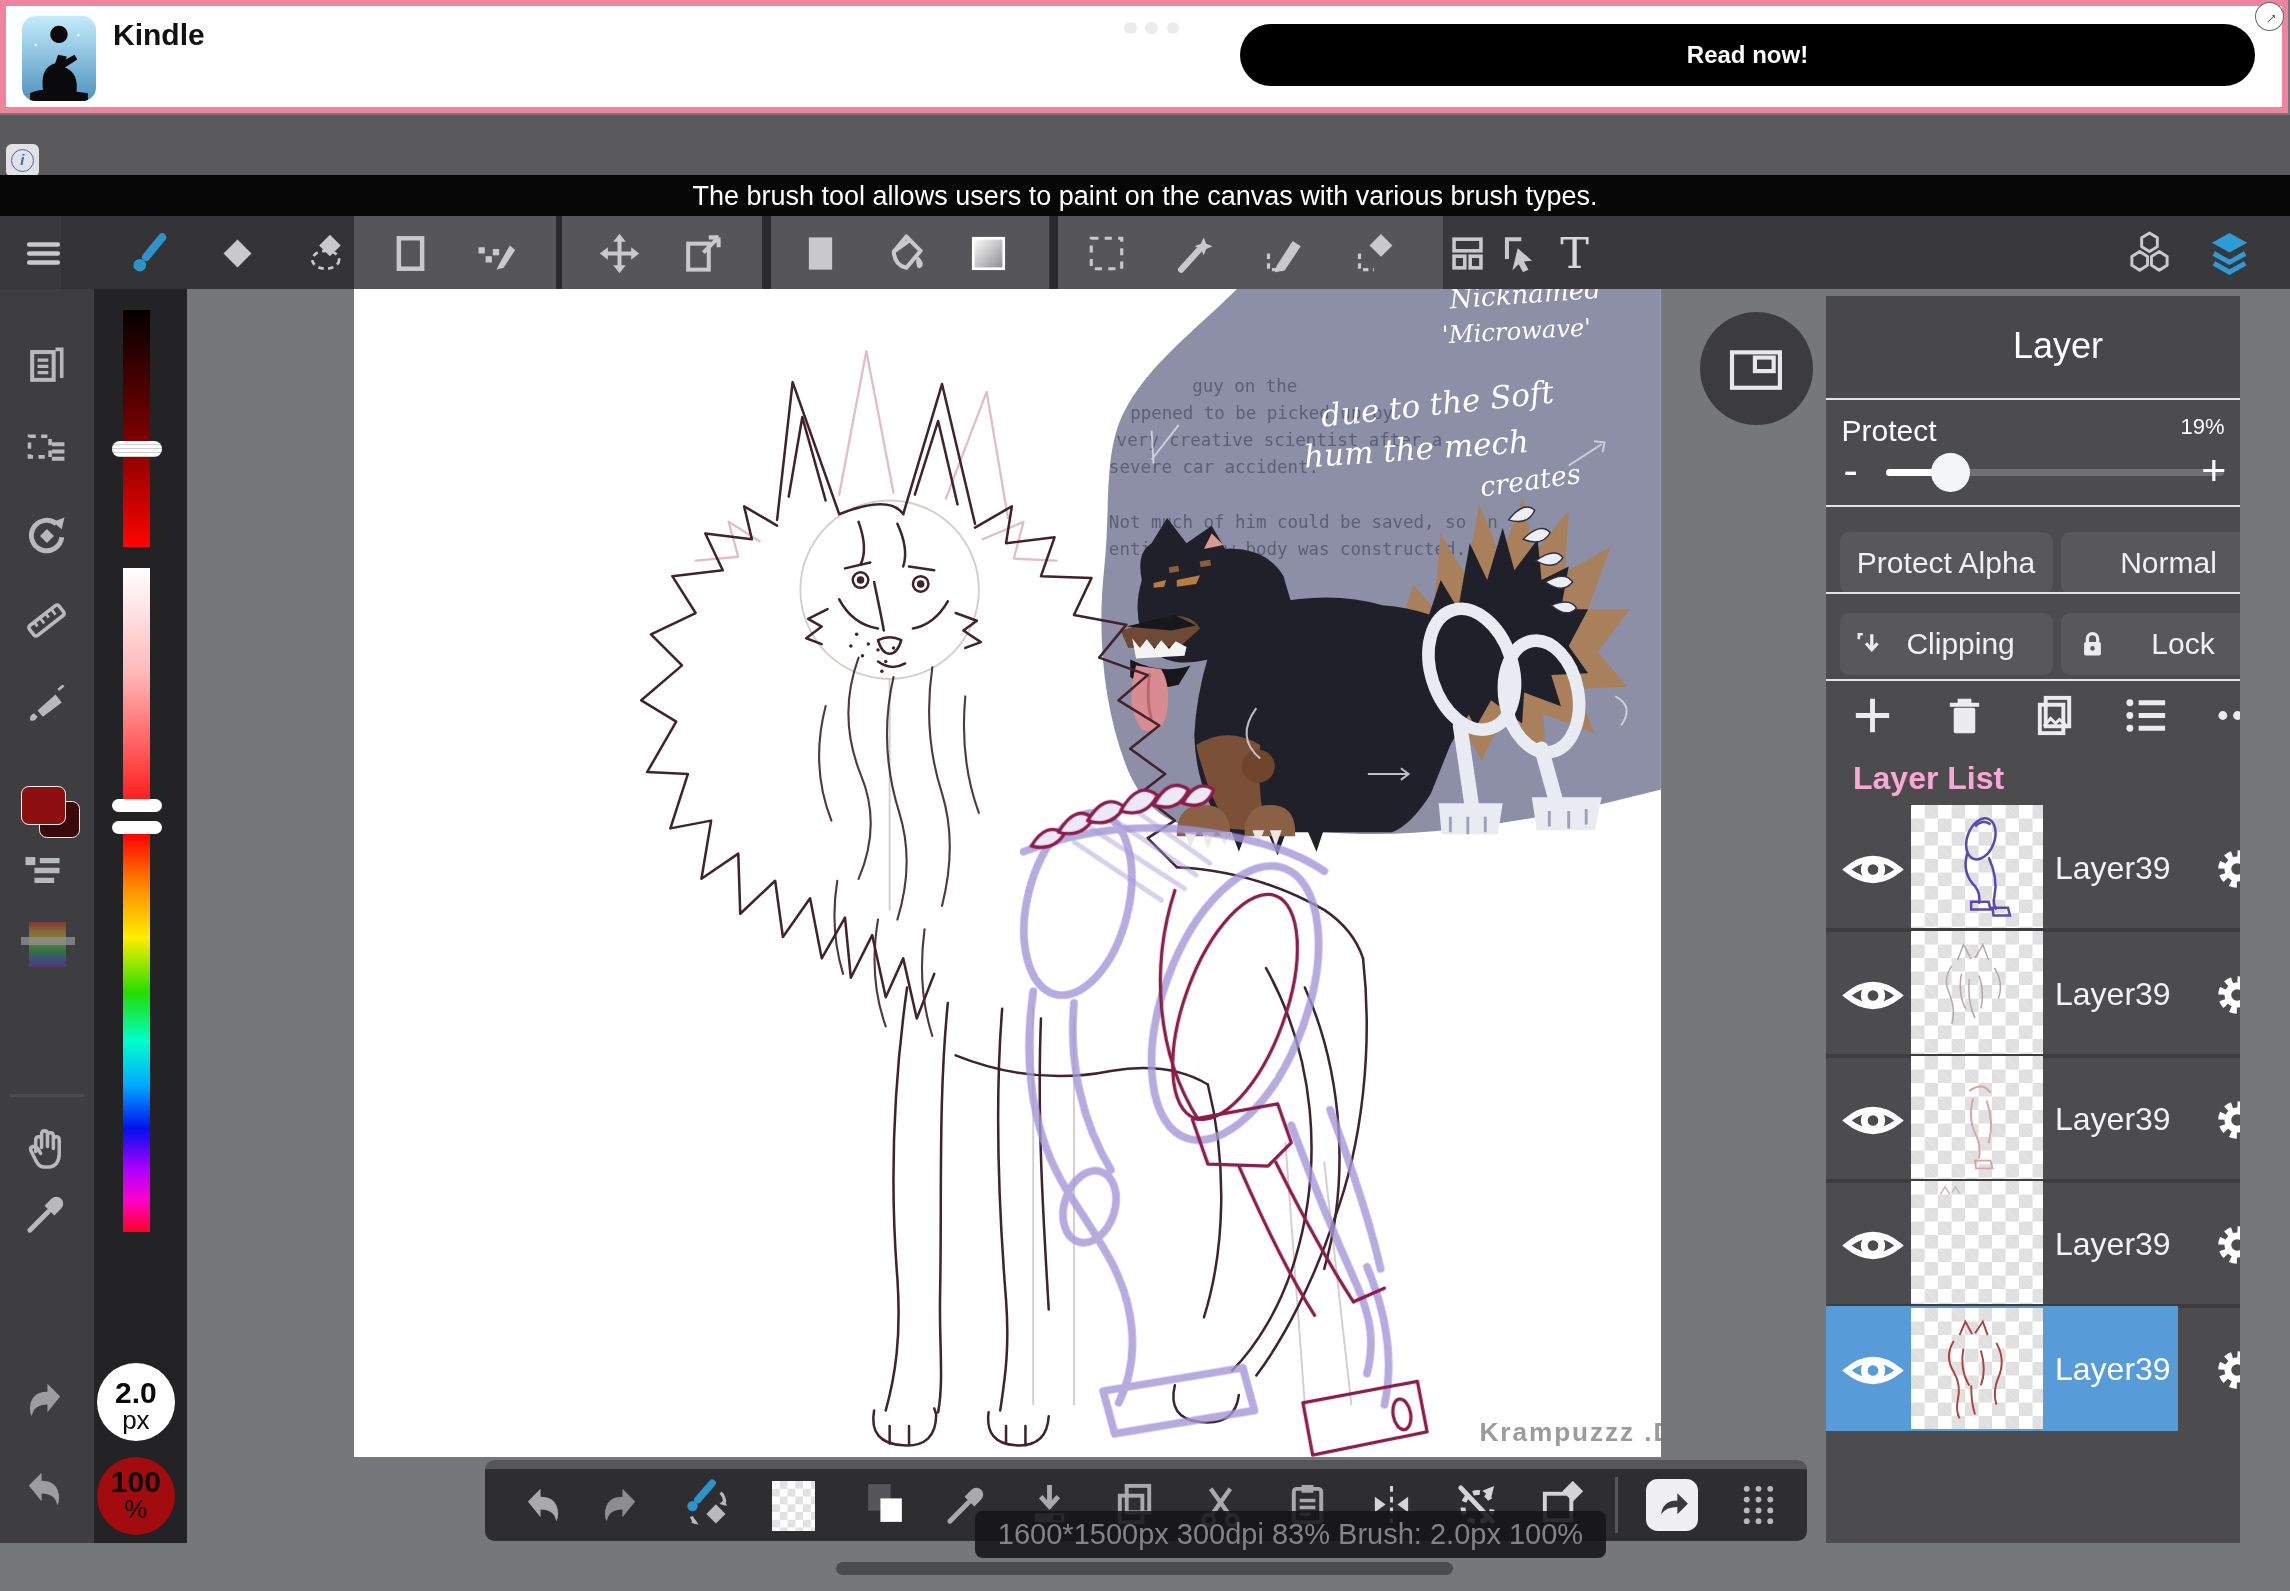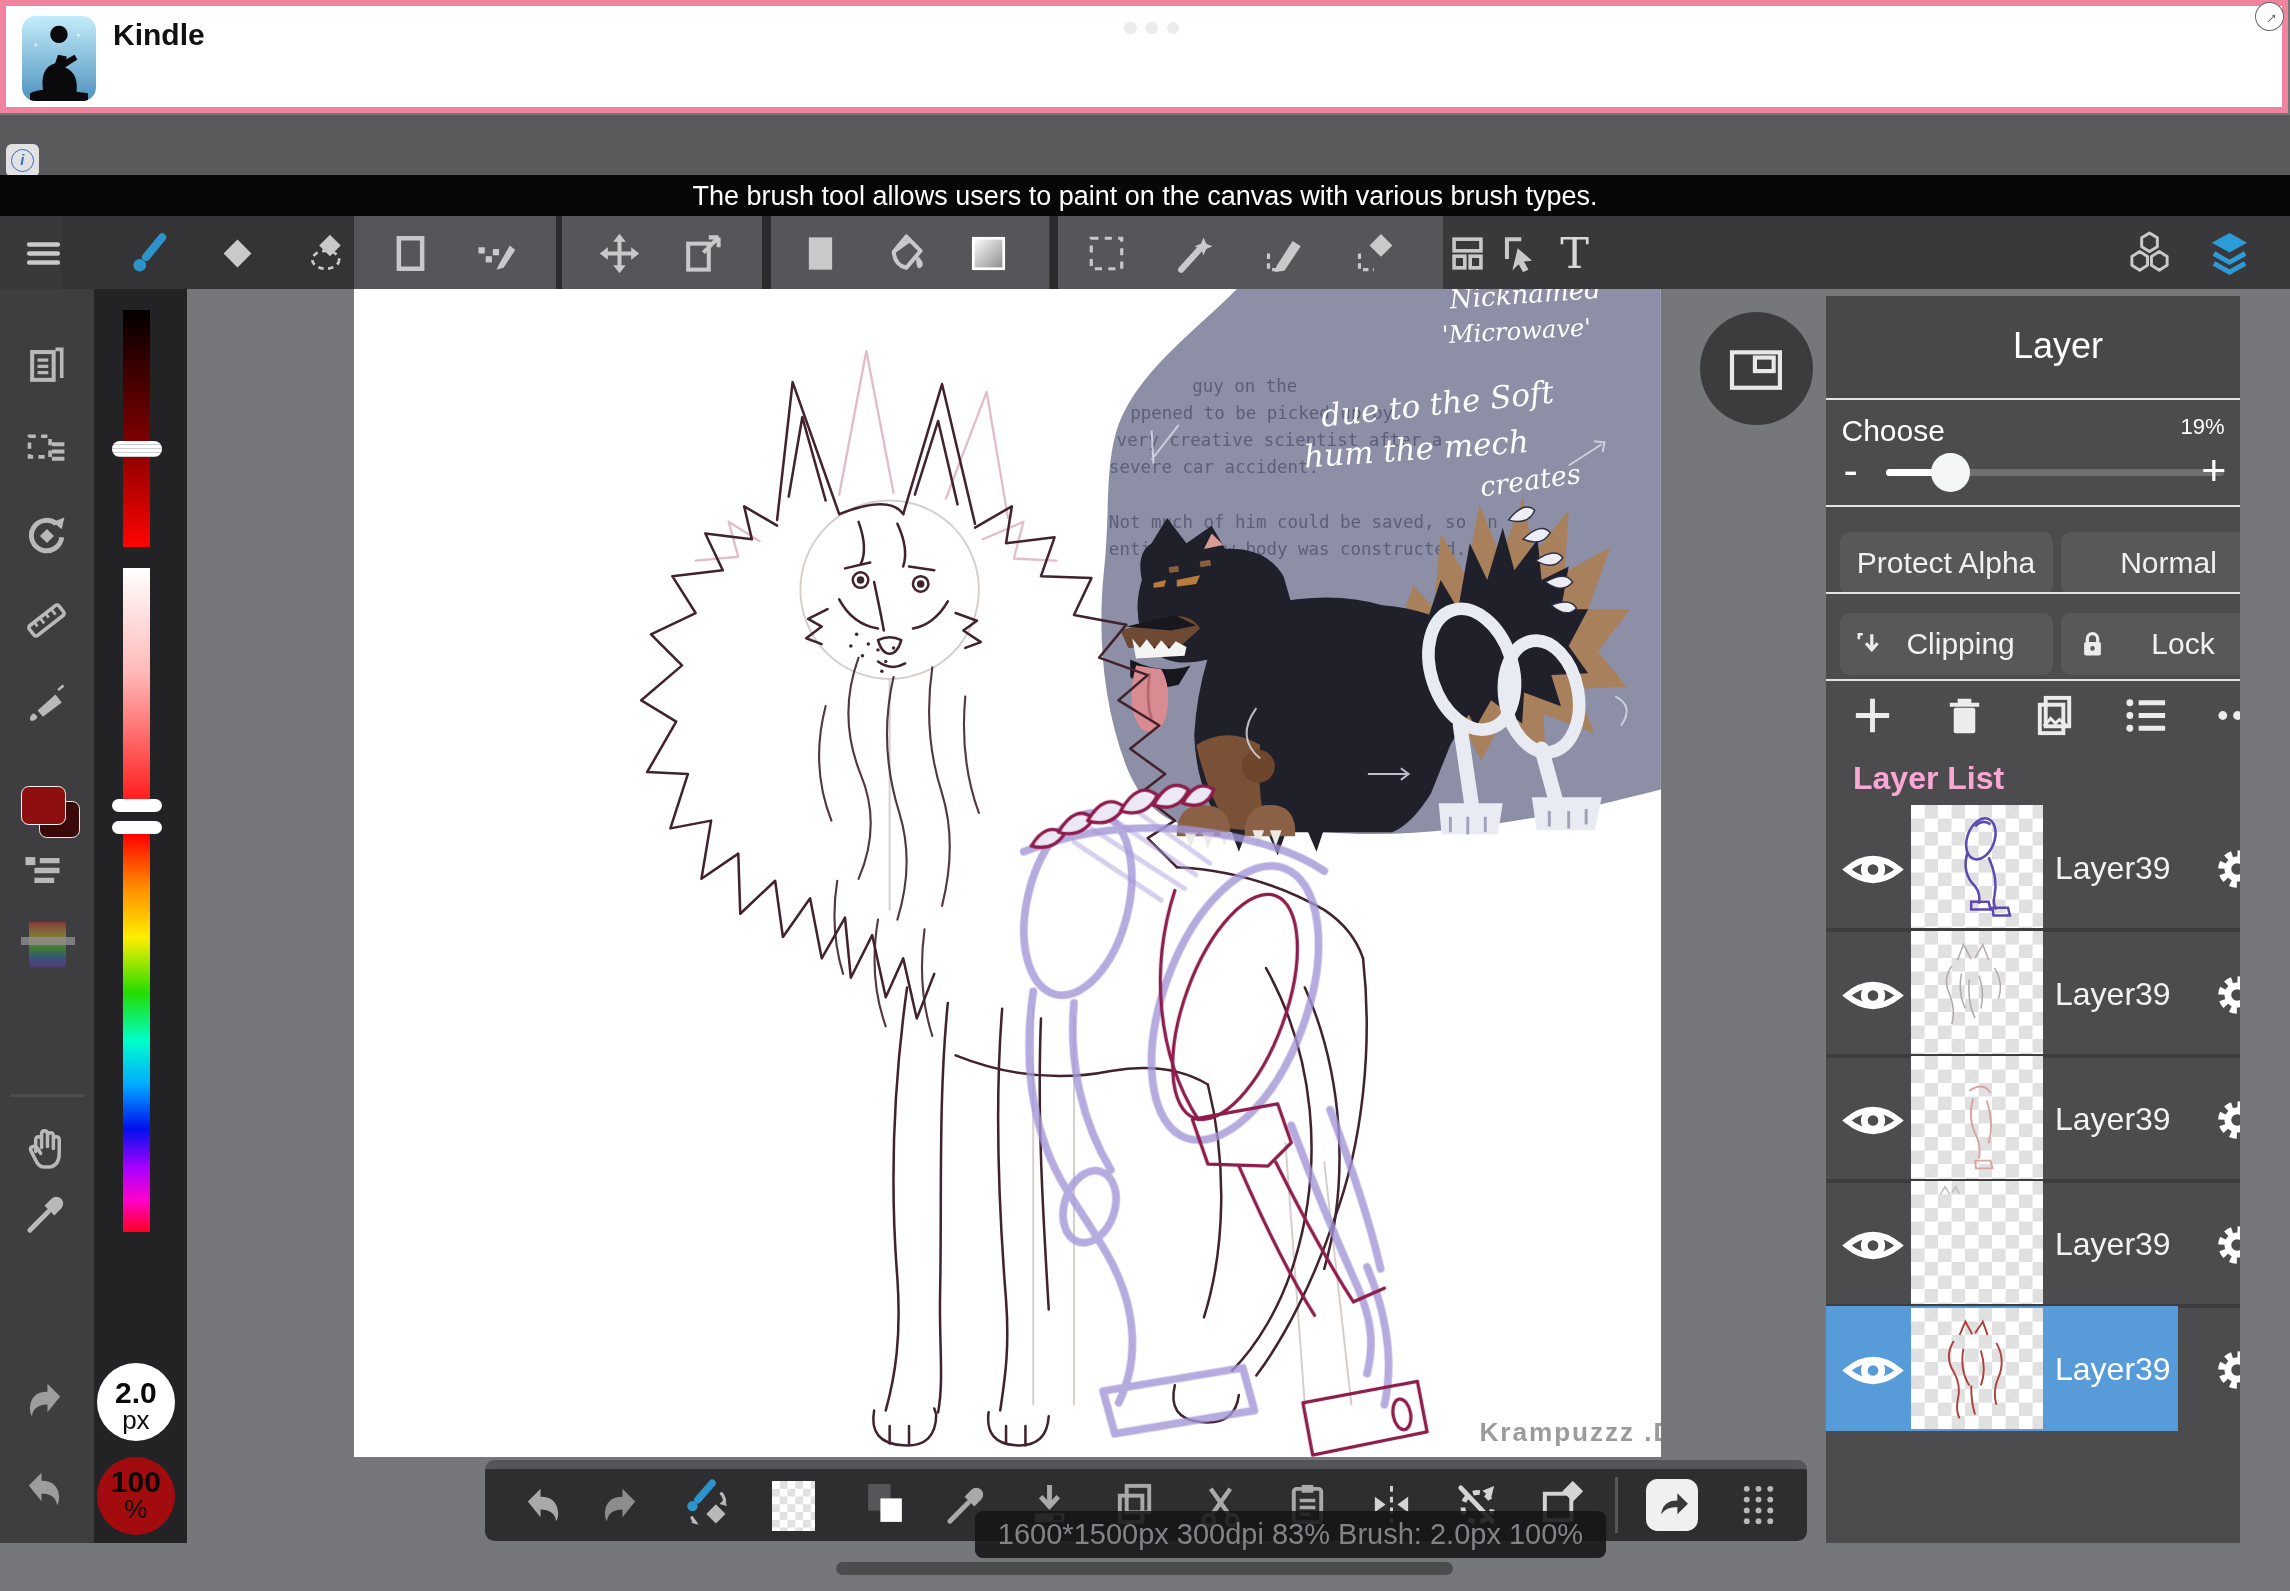--- a/index.html
+++ b/index.html
@@ -266,20 +266,24 @@
       <path d="M22 80q-5-26 12-31l3-9 9 2-2 11q15 6 12 27z" fill="#0a0a0d"></path>
       <path d="M40 48l14-8 3 5-14 9z" fill="#0a0a0d"></path>
       <path d="M8 80q12-8 60 0v8H8z" fill="#0a0a0d"></path>
     </svg>
   </div>
   <div class="ab" style="left:107px;top:11.6px;font-size:30px;font-weight:bold;color:#111">Kindle</div>
   <div class="ab" style="left:1118px;top:15.5px;display:flex;gap:8.7px">
     <span style="width:12.6px;height:12.6px;border-radius:50%;background:#ececec"></span>
     <span style="width:12.6px;height:12.6px;border-radius:50%;background:#ececec"></span>
     <span style="width:12.6px;height:12.6px;border-radius:50%;background:#ececec"></span>
+  </div>
+  <div class="ab" style="left:1234px;top:17.5px;width:1015px;height:62px;border-radius:31px;background:#000;color:#fff;
+              font-size:24px;font-weight:bold;display:flex;align-items:center;justify-content:center">
+    <span>Read now!</span>
   </div>
 </div>
 <div class="ab" style="left:2255px;top:1.9px;width:27px;height:27px;border-radius:50%;background:#fff;border:1.9px solid #666;
             display:flex;align-items:center;justify-content:center;font-size:16.5px;color:#333;transform:rotate(-45deg)">→</div>
 
 <div class="ab" style="left:0;top:115px;width:2290px;height:60px;background:#5a5a5d"></div>
 <div class="ab" style="left:5.8px;top:144px;width:33px;height:33px;border-radius:5.8px;background:#e2e2e4;display:flex;align-items:center;justify-content:center">
   <span style="width:21.3px;height:21.3px;border-radius:50%;border:1.9px solid #2a6cd4;color:#2a6cd4;font-size:14.6px;font-style:italic;font-weight:bold;
                display:flex;align-items:center;justify-content:center">i</span>
 </div>
@@ -652,21 +656,21 @@
               display:flex;align-items:center;justify-content:center">
     <span style="font-size:29px;color:#828288">1600*1500px 300dpi 83% Brush: 2.0px 100%</span>
   </div>
 </div>
 
 <div class="ab" style="left:1826px;top:296px;width:414px;height:1247px;background:#4c4c4f;overflow:hidden">
   <div class="ab" style="left:0;top:0;width:464px;height:102px;background:#48484b"></div>
   <div class="ab" style="left:0;top:29px;width:464px;text-align:center;font-size:36px;color:#fff">Layer</div>
   <div class="divider" style="top:102px"></div>
 
-  <div class="ab" style="left:15.5px;top:118px;font-size:30px;color:#fff">Choose</div>
+  <div class="ab" style="left:15.5px;top:118px;font-size:30px;color:#fff">Protect</div>
   <div class="ab" style="right:15.5px;top:118px;font-size:22px;color:#fff">19%</div>
   <div class="ab" style="left:17.5px;top:153px;font-size:43px;color:#fff;line-height:43px">-</div>
   <div class="ab" style="left:60px;top:155px;width:338px;height:43px">
     <div class="ab" style="left:0;top:17.5px;width:100%;height:7.8px;border-radius:3.9px;background:#707074"></div>
     <div class="ab" style="left:0;top:17.5px;width:19%;height:7.8px;border-radius:3.9px;background:#fff"></div>
     <div class="ab" style="left: calc(19% - 19.4px); top: 1.9px; width: 39px; height: 39px; border-radius: 50%; background: rgb(244, 245, 246);"></div>
   </div>
   <div class="ab" style="right:13.6px;top:153px;font-size:43px;color:#fff;line-height:43px">+</div>
   <div class="divider" style="top:209px"></div>
 

